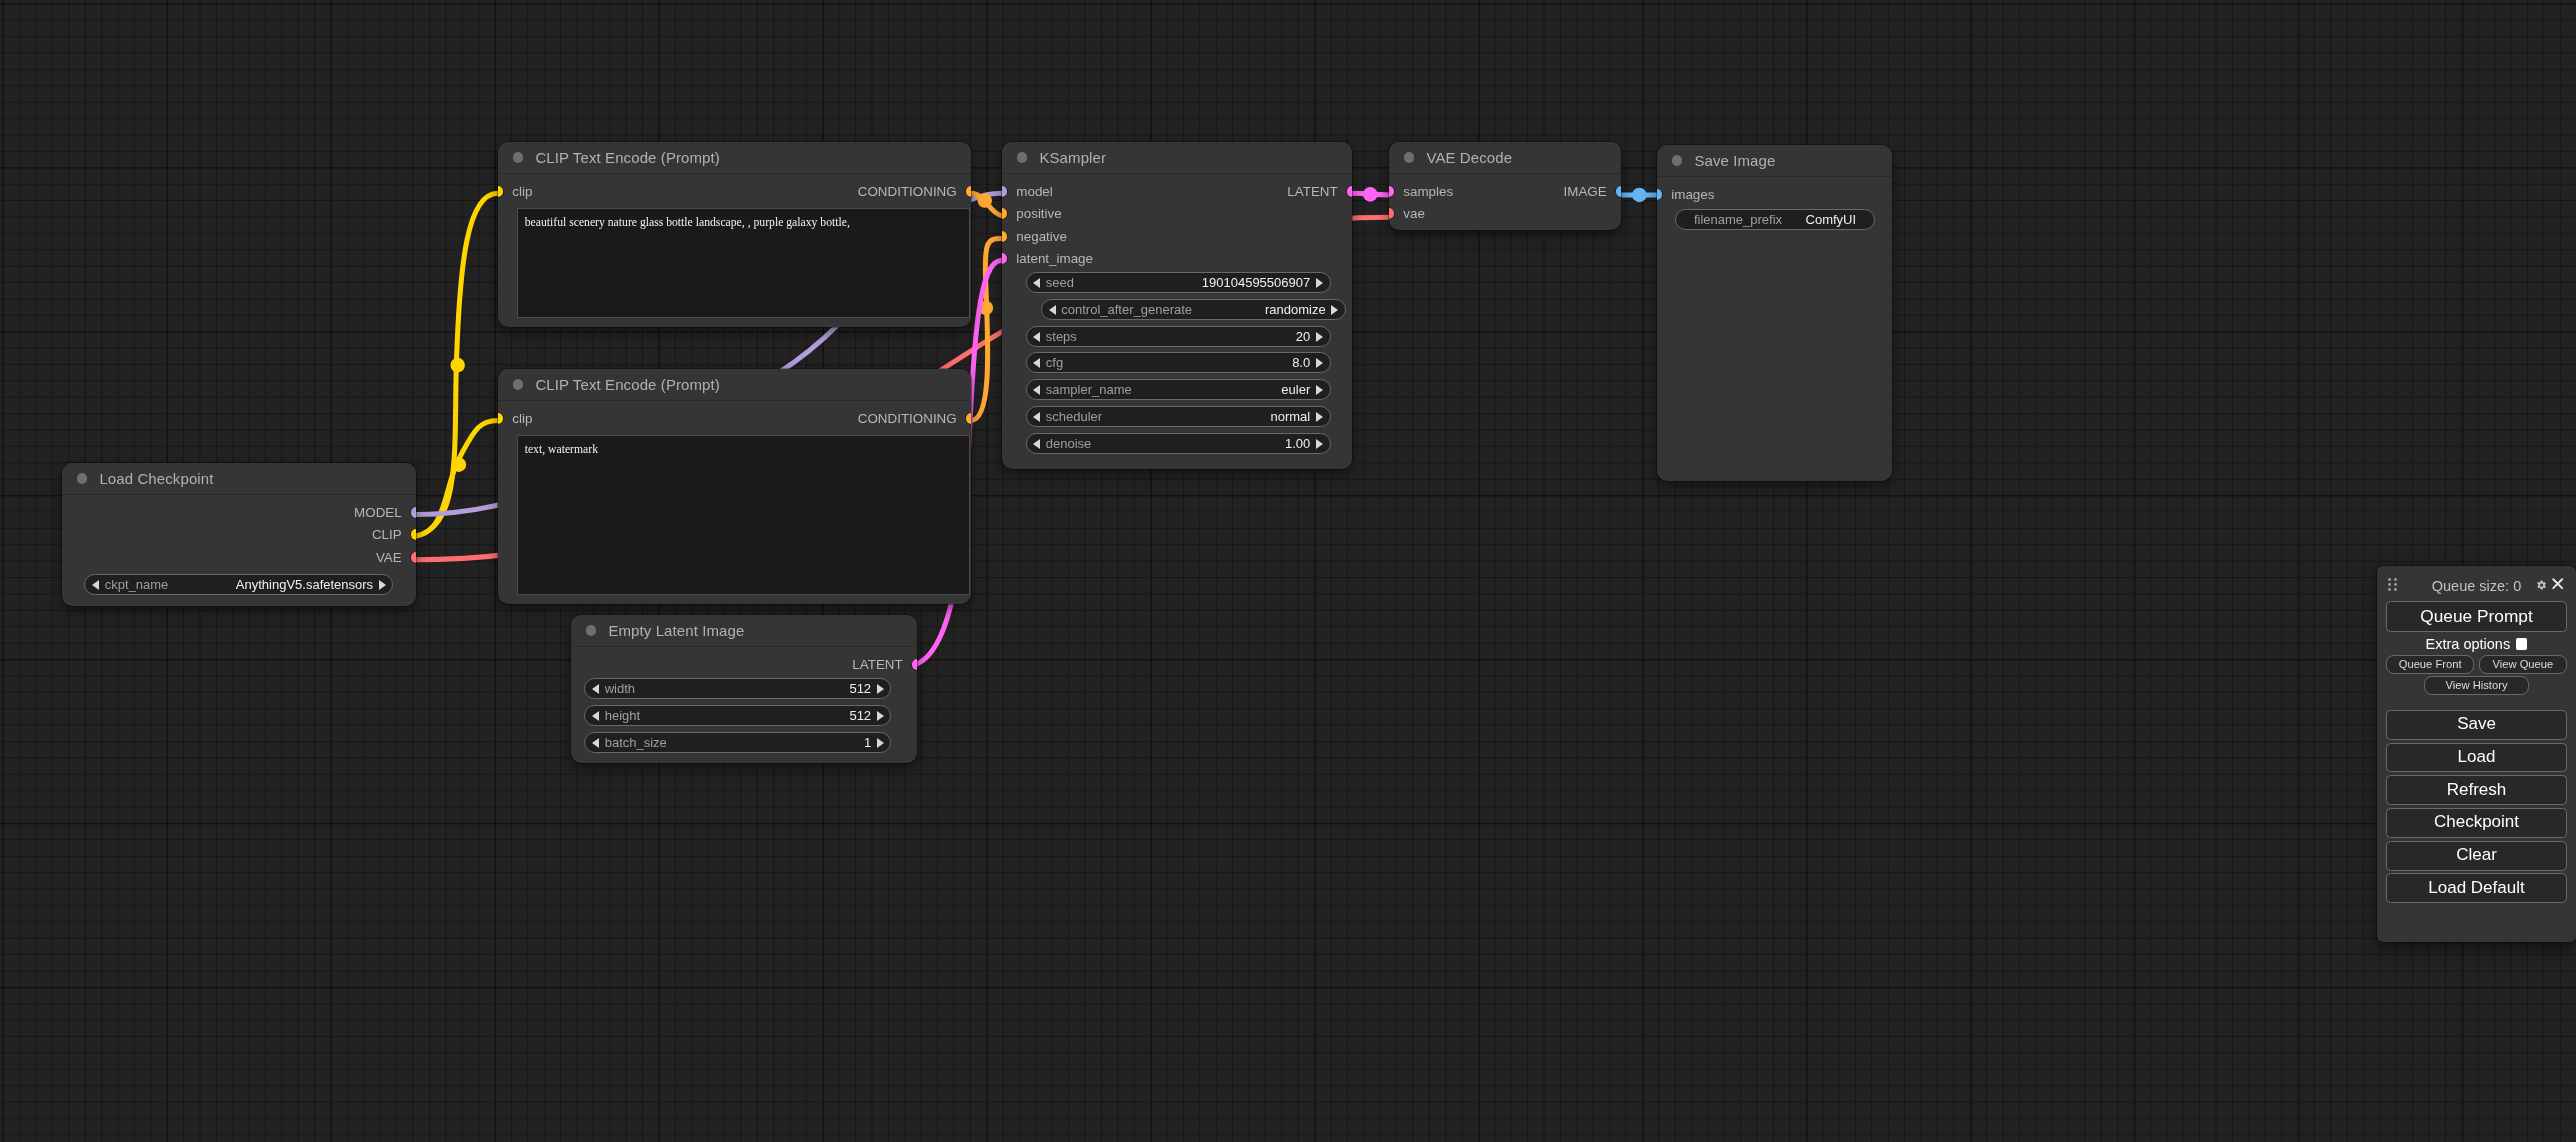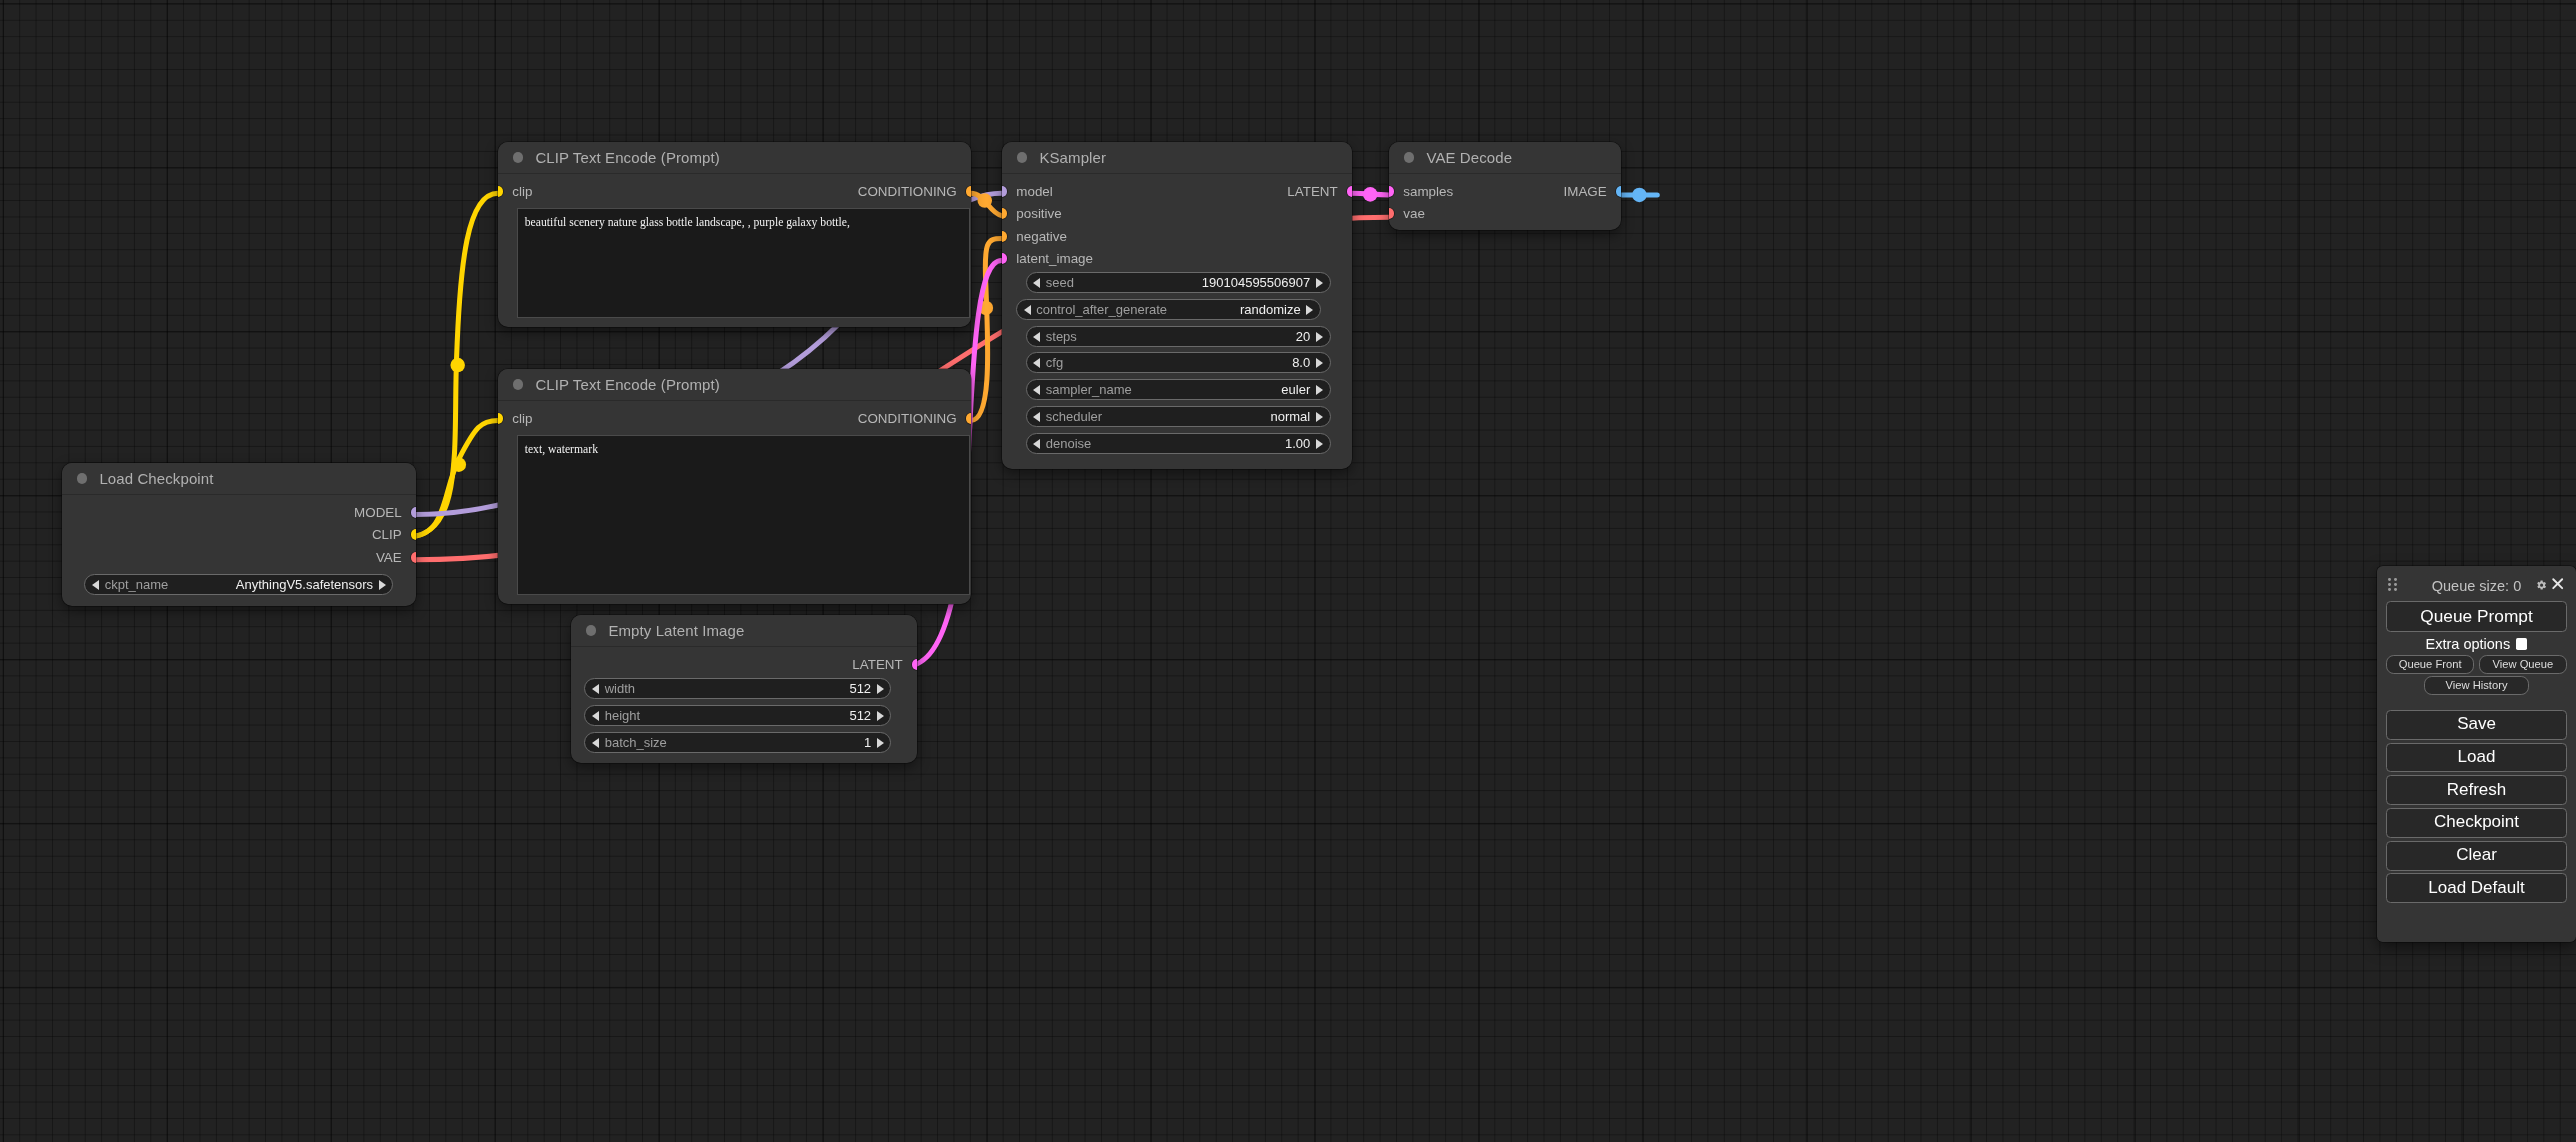--- a/index.html
+++ b/index.html
@@ -338,21 +338,21 @@
         <span class="slot-label">LATENT</span>
       </div>
 
       <div class="widget" style="left:23.5px; top:98px; width:305px;">
         <span class="w-arrow left"></span>
         <span class="w-name">seed</span>
         <span class="w-spacer"></span>
         <span class="w-value">190104595506907</span>
         <span class="w-arrow right"></span>
       </div>
-      <div class="widget" style="left:14px; top:125px; width:305px;">
+      <div class="widget" style="left:39px; top:125px; width:305px;">
         <span class="w-arrow left"></span>
         <span class="w-name">control_after_generate</span>
         <span class="w-spacer"></span>
         <span class="w-value">randomize</span>
         <span class="w-arrow right"></span>
       </div>
       <div class="widget" style="left:23.5px; top:152px; width:305px;">
         <span class="w-arrow left"></span>
         <span class="w-name">steps</span>
         <span class="w-spacer"></span>
@@ -404,20 +404,36 @@
         <span class="slot-dot" style="background:#FF6E6E"></span>
         <span class="slot-label">vae</span>
       </div>
       <div class="slot out" style="top:9px; right:0;">
         <span class="slot-dot" style="background:#64B5F6"></span>
         <span class="slot-label">IMAGE</span>
       </div>
     </div>
   </div>
 
+  <div class="node" style="left:1657px; top:145px; width:235px; height:336px;">
+    <div class="node-title">
+      <span class="node-dot"></span>
+      <span class="node-title-text">Save Image</span>
+    </div>
+    <div class="node-body">
+      <div class="slot in" style="top:9px; left:0;">
+        <span class="slot-dot" style="background:#64B5F6"></span>
+        <span class="slot-label">images</span>
+      </div>
+      <div class="widget centered" style="left:18px; top:32px; width:200px;">
+        <span class="w-name">filename_prefix</span>
+        <span class="w-value">ComfyUI</span>
+      </div>
+    </div>
+  </div>
 
   <div class="node" style="left:571px; top:615px; width:346px; height:148px;">
     <div class="node-title">
       <span class="node-dot"></span>
       <span class="node-title-text">Empty Latent Image</span>
     </div>
     <div class="node-body">
       <div class="slot out" style="top:9px; right:0;">
         <span class="slot-dot" style="background:#FF64F5"></span>
         <span class="slot-label">LATENT</span>

